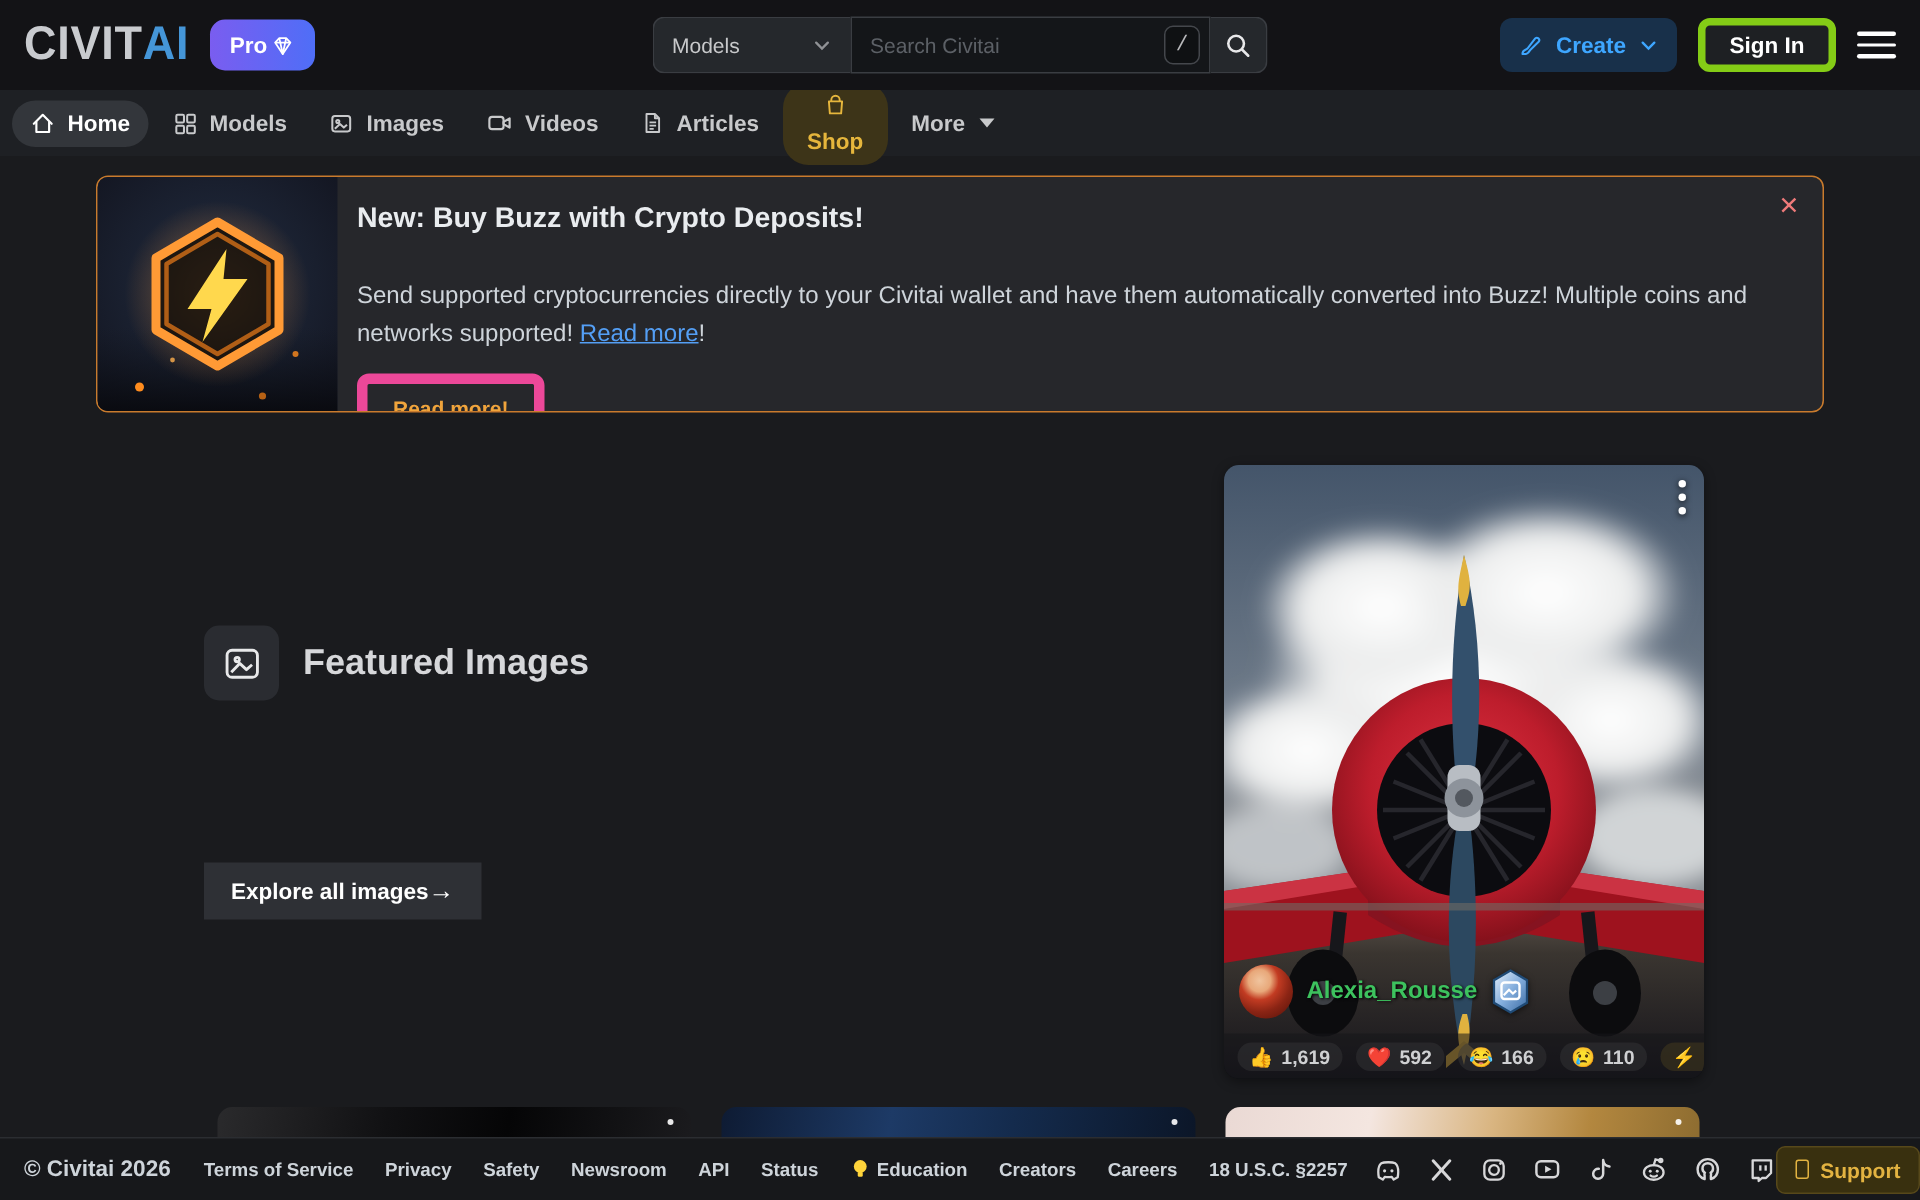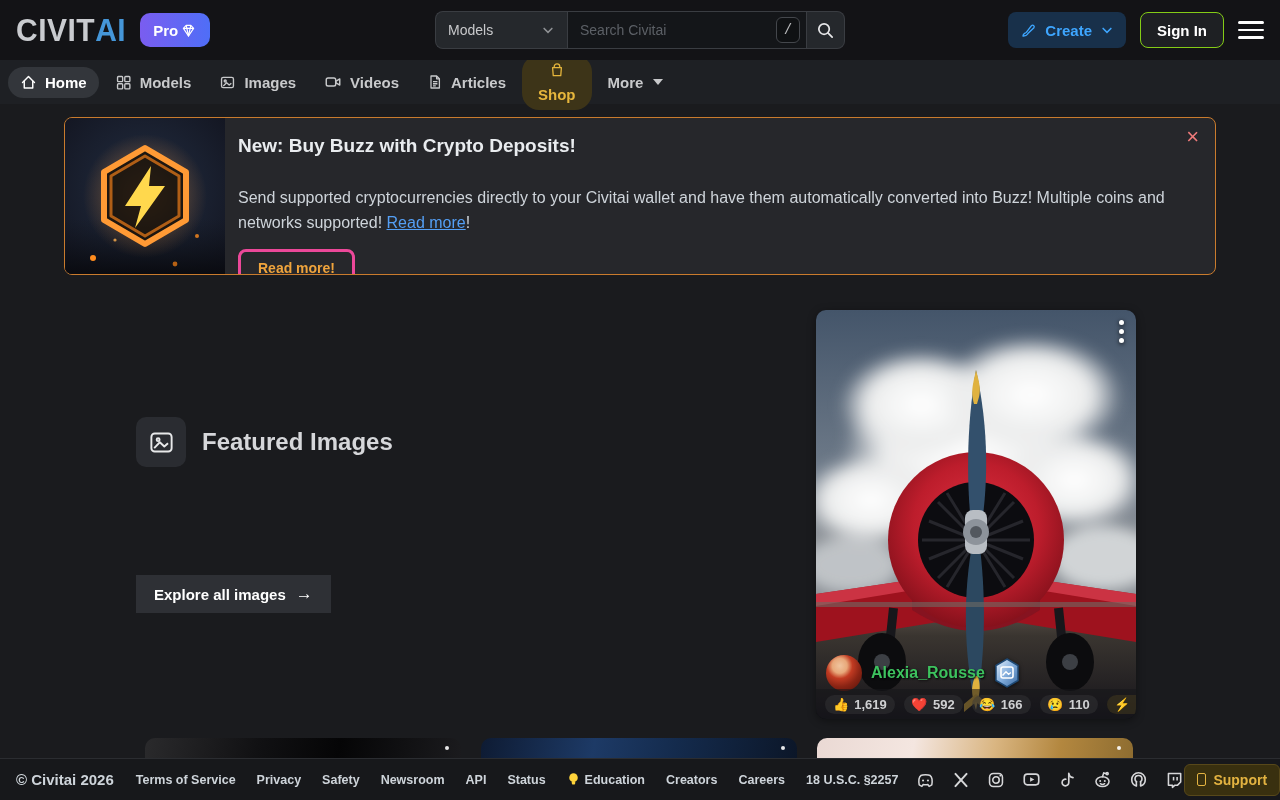--- a/index.html
+++ b/index.html
@@ -28,21 +28,21 @@
   .search-input-wrap input::placeholder { color:#5c6066; }
   .slash-key { width:24px; height:26px; border:1px solid #44474c; border-radius:6px; background:#0f1113;
     color:#b9babc; font-family:"Liberation Mono",monospace; font-size:14px; display:flex;
     align-items:center; justify-content:center; }
   .search-btn { width:38px; background:#25282c; border:1px solid #3a3d42; border-left:none;
     border-radius:0 8px 8px 0; display:flex; align-items:center; justify-content:center; cursor:pointer; }
   .header-right { margin-left:auto; display:flex; align-items:center; gap:14px; }
   .create-btn { height:36px; padding:0 12px; border-radius:8px; background:#18304a;
     display:flex; align-items:center; gap:8px; color:#3ea6ff; font-weight:700; font-size:15px; cursor:pointer; }
   .signin-btn { height:36px; padding:0 16px; border-radius:8px; background:#1e2023;
-    border:1px solid #84cc16; color:#fff; font-weight:700; font-size:15px; display:flex;
+    border:5px solid #84cc16; color:#fff; font-weight:700; font-size:15px; display:flex;
     align-items:center; cursor:pointer; }
   .burger { width:26px; height:18px; display:flex; flex-direction:column; justify-content:space-between; cursor:pointer; }
   .burger span { display:block; height:2.6px; background:#fff; border-radius:2px; }
 
   
   .navbar { position:absolute; top:60px; left:0; width:1280px; height:44px; background:#1e2024;
     display:flex; align-items:center; padding:0 8px; gap:4px; z-index:29; }
   .nav-item { display:flex; align-items:center; gap:8px; padding:7px 12px; color:#c8c9cb;
     font-weight:700; font-size:15px; border-radius:17px; cursor:pointer; }
   .nav-item.active { background:#33363b; color:#fff; }
@@ -57,45 +57,45 @@
   
   .banner { position:absolute; left:64px; top:13px; width:1152px; height:158px;
     background:#26272b; border:1px solid #c97b2d; border-radius:8px; display:flex; overflow:hidden; }
   .banner-img { width:160px; flex:none; position:relative;
     background:radial-gradient(circle at 50% 45%, #2a3347 0%, #1b2232 45%, #12141f 100%); }
   .banner-img svg { position:absolute; inset:0; }
   .banner-content { padding:17px 0 0 13px; position:relative; flex:1; }
   .banner-title { font-size:19px; font-weight:700; color:#e9ecef; margin-bottom:28px; }
   .banner-body { width:940px; font-size:16px; line-height:25px; color:#ced4da; }
   .banner-link { color:#549ff5; text-decoration:underline; cursor:pointer; }
-  .banner-btn { margin-top:14px; display:inline-block; padding:8px 17px; border:3px solid #ec4899;
+  .banner-btn { margin-top:14px; display:inline-block; padding:8px 17px; border:7px solid #ec4899;
     border-radius:8px; color:#f0a43c; font-weight:700; font-size:14px; background:transparent; cursor:pointer; }
   .banner-close { position:absolute; top:9px; right:16px; font-size:22px; line-height:20px;
     color:#ee7a7a; cursor:pointer; font-weight:400; }
 
   
   .feat-head { position:absolute; left:136px; top:313px; display:flex; align-items:center; gap:16px; }
   .feat-icon-tile { width:50px; height:50px; background:#2a2c31; border-radius:10px;
     display:flex; align-items:center; justify-content:center; }
   .feat-title { font-size:24px; font-weight:700; color:#d6d7da; }
   .feat-desc { position:absolute; left:136px; top:381px; width:516px; font-size:16px;
     line-height:25px; color:#c9cacd; }
   .explore-btn { position:absolute; left:136px; top:471px; height:38px; padding:0 18px;
-    background:#2e3035; border-radius:0; display:flex; align-items:center; gap:10px;
+    background:#2e3035; border-radius:0; display:flex; align-items:center; 
     color:#fff; font-weight:700; font-size:15px; cursor:pointer; }
   .explore-arrow { font-size:17px; font-weight:400; }
 
   
   .card { position:absolute; left:816px; top:206px; width:320px; height:409px;
     border-radius:10px; overflow:hidden; background:#0f1318; box-shadow:0 2px 8px rgba(0,0,0,.4); }
   .card svg.scene { position:absolute; inset:0; }
   .card-menu { position:absolute; top:10px; right:12px; display:flex; flex-direction:column;
     gap:4px; cursor:pointer; filter:drop-shadow(0 1px 2px rgba(0,0,0,.8)); }
   .card-menu i { width:5px; height:5px; border-radius:50%; background:#fff; }
-  .card-user { position:absolute; left:10px; bottom:28px; display:flex; align-items:center; gap:9px; }
+  .card-user { position:absolute; left:10px; bottom:40px; display:flex; align-items:center; gap:9px; }
   .avatar { width:36px; height:36px; border-radius:50%;
     background:radial-gradient(circle at 38% 30%, #f0c49e 0%, #e8a87a 22%, #c23b22 38%, #8a2414 62%, #511008 100%); }
   .username { font-size:16px; font-weight:700; color:#3dc25e; text-shadow:1px 1px 2px #000; cursor:pointer; }
   .user-badge { filter:drop-shadow(0 1px 2px rgba(0,0,0,.6)); }
   .reaction-bar { position:absolute; left:0; bottom:0; width:100%; height:30px;
     background:rgba(22,22,25,.55); display:flex; align-items:center; gap:9px; padding:0 9px; }
   .pill { display:flex; align-items:center; gap:5px; background:rgba(55,55,58,.45);
     border-radius:12px; padding:2px 8px; font-size:13px; font-weight:700; color:#cfd0d2; cursor:pointer; }
   .pill .em { font-size:13px; }
   .pill.zap { color:#ffc43d; background:rgba(70,60,30,.5); }

